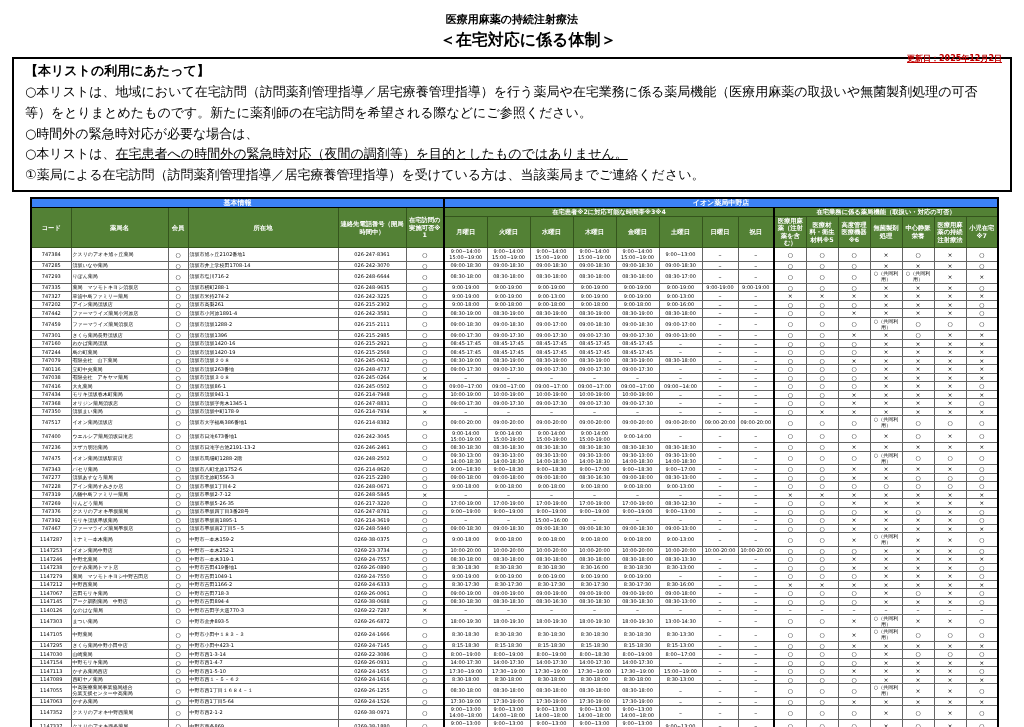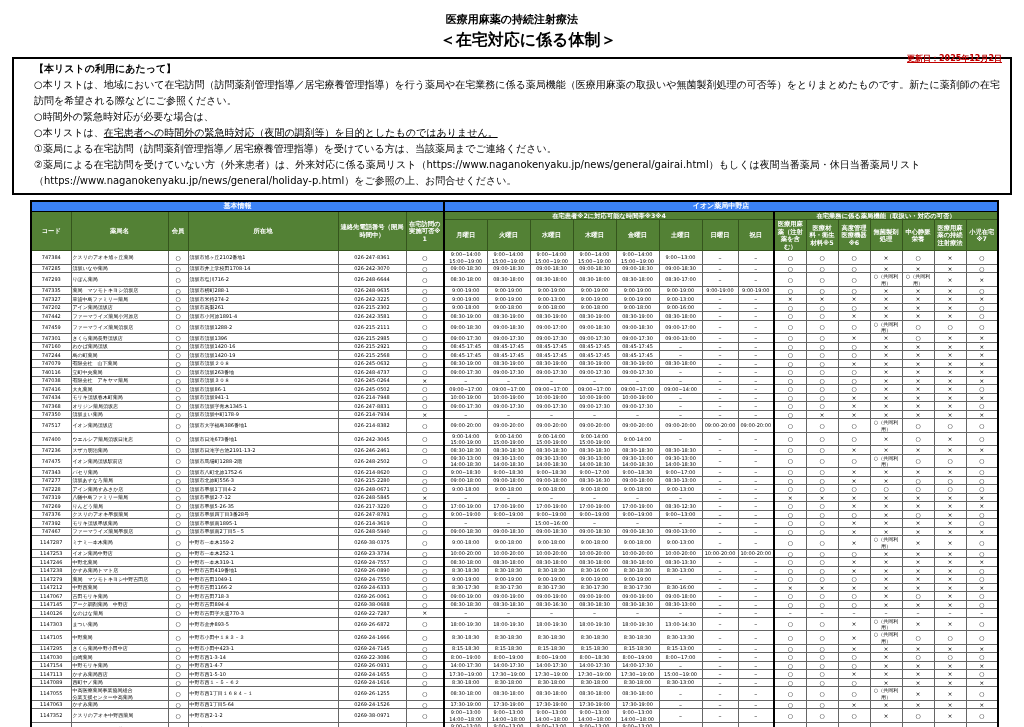--- a/index.html
+++ b/index.html
@@ -3,22 +3,22 @@
 <meta charset="utf-8">
 <style>
   html,body{margin:0;padding:0;background:#fff;}
   body{width:1024px;height:727px;overflow:hidden;position:relative;
        font-family:"DejaVu Sans","Liberation Sans",sans-serif;color:#000;}
   .title-wrap{text-align:center;margin-top:12px;line-height:1.45;}
   .title{font-size:11px;font-weight:bold;}
   .subtitle{font-size:16px;font-weight:bold;margin-left:32px;}
   .updated{position:absolute;top:53px;right:22px;font-size:8px;font-weight:bold;
            color:#c00000;text-decoration:underline;}
-  .notice{margin:6px 12px 5px 12px;border:2px solid #000;padding:2px 8px 4px 20px;
-          font-size:10px;line-height:1.6;}
+  .notice{margin:6px 12px 5px 12px;border:2px solid #000;padding:2px 8px 4px 11px;
+          font-size:13px;line-height:1.6;}
   .notice .nh{font-weight:bold;}
   .notice .u{text-decoration:underline;}
   table{border-collapse:collapse;table-layout:fixed;margin-left:30px;margin-top:2px;
         border:2px solid #000;}
   th,td{border:1px solid #666;padding:0 1px;text-align:center;vertical-align:middle;
         font-size:6px;line-height:1.25;white-space:pre-line;overflow:hidden;
         word-break:break-all;}
   thead th{background:#538135;color:#fff;font-weight:bold;font-size:6.3px;
            line-height:1.2;border:1px solid #35551d;}
   thead tr.band th{background:#3b82f6;color:#fff;font-size:7px;border:1px solid #000;}
@@ -37,21 +37,20 @@
   <div class="subtitle">＜在宅対応に係る体制＞</div>
 </div>
 <div class="updated">更新日：2025年12月2日</div>
 
 <div class="notice">
   <div class="nh">【本リストの利用にあたって】</div>
   <div>○本リストは、地域において在宅訪問（訪問薬剤管理指導／居宅療養管理指導）を行う薬局や在宅業務に係る薬局機能（医療用麻薬の取扱いや無菌製剤処理の可否等）をとりまとめたものです。新たに薬剤師の在宅訪問を希望される際などにご参照ください。</div>
   <div>○時間外の緊急時対応が必要な場合は、</div>
   <div><span>○本リストは、</span><span class="u">在宅患者への時間外の緊急時対応（夜間の調剤等）を目的としたものではありません。</span></div>
   <div>①薬局による在宅訪問（訪問薬剤管理指導／居宅療養管理指導）を受けている方は、当該薬局までご連絡ください。</div>
-  <div>②薬局による在宅訪問を受けていない方（外来患者）は、外来対応に係る薬局リスト（https://www.naganokenyaku.jp/news/general/gairai.html）もしくは夜間当番薬局・休日当番薬局リスト（https://www.naganokenyaku.jp/news/general/holiday-p.html）をご参照の上、お問合せください。</div>
 </div>
 
 <table>
   <colgroup>
     <col class="c-code">
       <col class="c-name">
       <col class="c-mem">
       <col class="c-addr">
       <col class="c-tel">
       <col class="c-visit">

